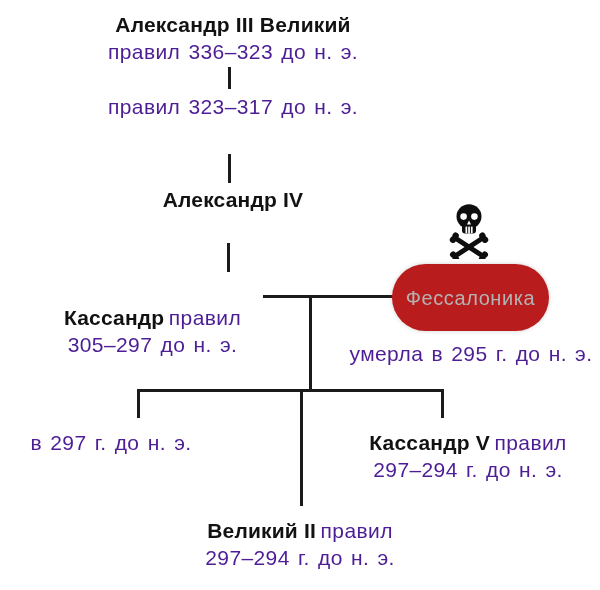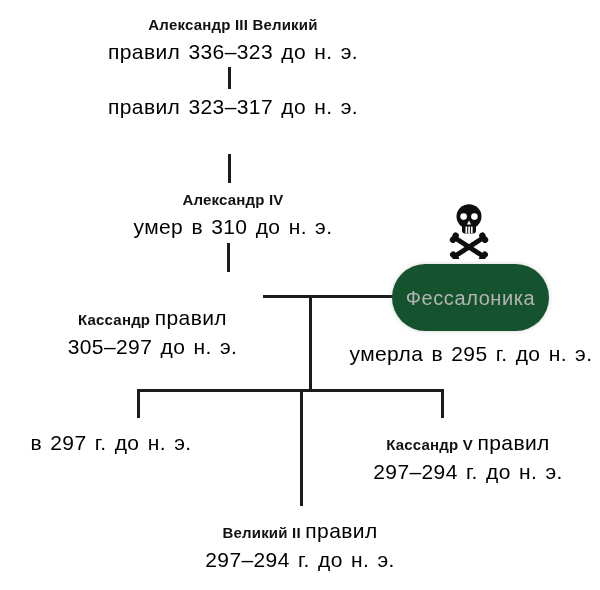--- a/index.html
+++ b/index.html
@@ -14,33 +14,33 @@
     width: 600px; height: 590px;
     background: #ffffff;
     color: #161616;
   }
   .block {
     position: absolute;
     text-align: center;
     white-space: nowrap;
   }
   .name {
-    font-size: 15px;
+    font-size: 21px;
     font-weight: 700;
     line-height: 27px;
     letter-spacing: 0.2px;
     color: #121212;
   }
   .detail {
     font-size: 21px;
     font-weight: 400;
     line-height: 27px;
     letter-spacing: 0.4px;
     word-spacing: 2px;
-    color: #000000;
+    color: #4c1d95;
   }
   .vline {
     position: absolute;
     width: 3px;
     background: #1b1b1b;
   }
   .hline {
     position: absolute;
     height: 3px;
     background: #1b1b1b;
@@ -87,21 +87,20 @@
   <div class="vline" style="left:228px; top:67px; height:22px;"></div>
 
   <div class="block" style="left:33px; top:93px; width:400px;">
     <div class="detail">правил 323–317 до н. э.</div>
   </div>
 
   <div class="vline" style="left:228px; top:154px; height:29px;"></div>
 
   <div class="block" style="left:33px; top:186px; width:400px;">
     <div class="name">Александр IV</div>
-    <div class="detail">умер в 310 до н. э.</div>
   </div>
 
   <div class="vline" style="left:227px; top:243px; height:29px;"></div>
 
   <div class="block" style="left:5px; top:271px; width:295px;margin-top:33px;">
     <div>
       <span class="name">Кассандр</span>
       <span class="detail">правил</span>
     </div>
     <div class="detail">305–297 до н. э.</div>
@@ -131,21 +130,21 @@
     <g fill="#ffffff">
       <circle cx="16.6" cy="12.6" r="3.3"></circle>
       <circle cx="27.4" cy="12.6" r="3.3"></circle>
       <path d="M22 16.6 L24 20.6 L20 20.6 Z"></path>
       <rect x="18.5" y="22.6" width="1.7" height="6.6"></rect>
       <rect x="21.2" y="22.6" width="1.7" height="7"></rect>
       <rect x="23.9" y="22.6" width="1.7" height="6.6"></rect>
     </g>
   </svg>
 
-  <div class="pill" style="background: #14532d; color: rgb(179, 179, 179);">
+  <div class="pill" style="background: #b91c1c; color: rgb(179, 179, 179);">
     <div>Фессалоника</div>
   </div>
 
   <div class="death-note detail">умерла в 295 г. до н. э.</div>
 
   <div class="vline" style="left:309px; top:295px; height:96px;"></div>
 
   <div class="hline" style="left:137px; top:389px; width:307px;"></div>
   <div class="vline" style="left:137px; top:389px; height:29px;"></div>
   <div class="vline" style="left:441px; top:389px; height:29px;"></div>

